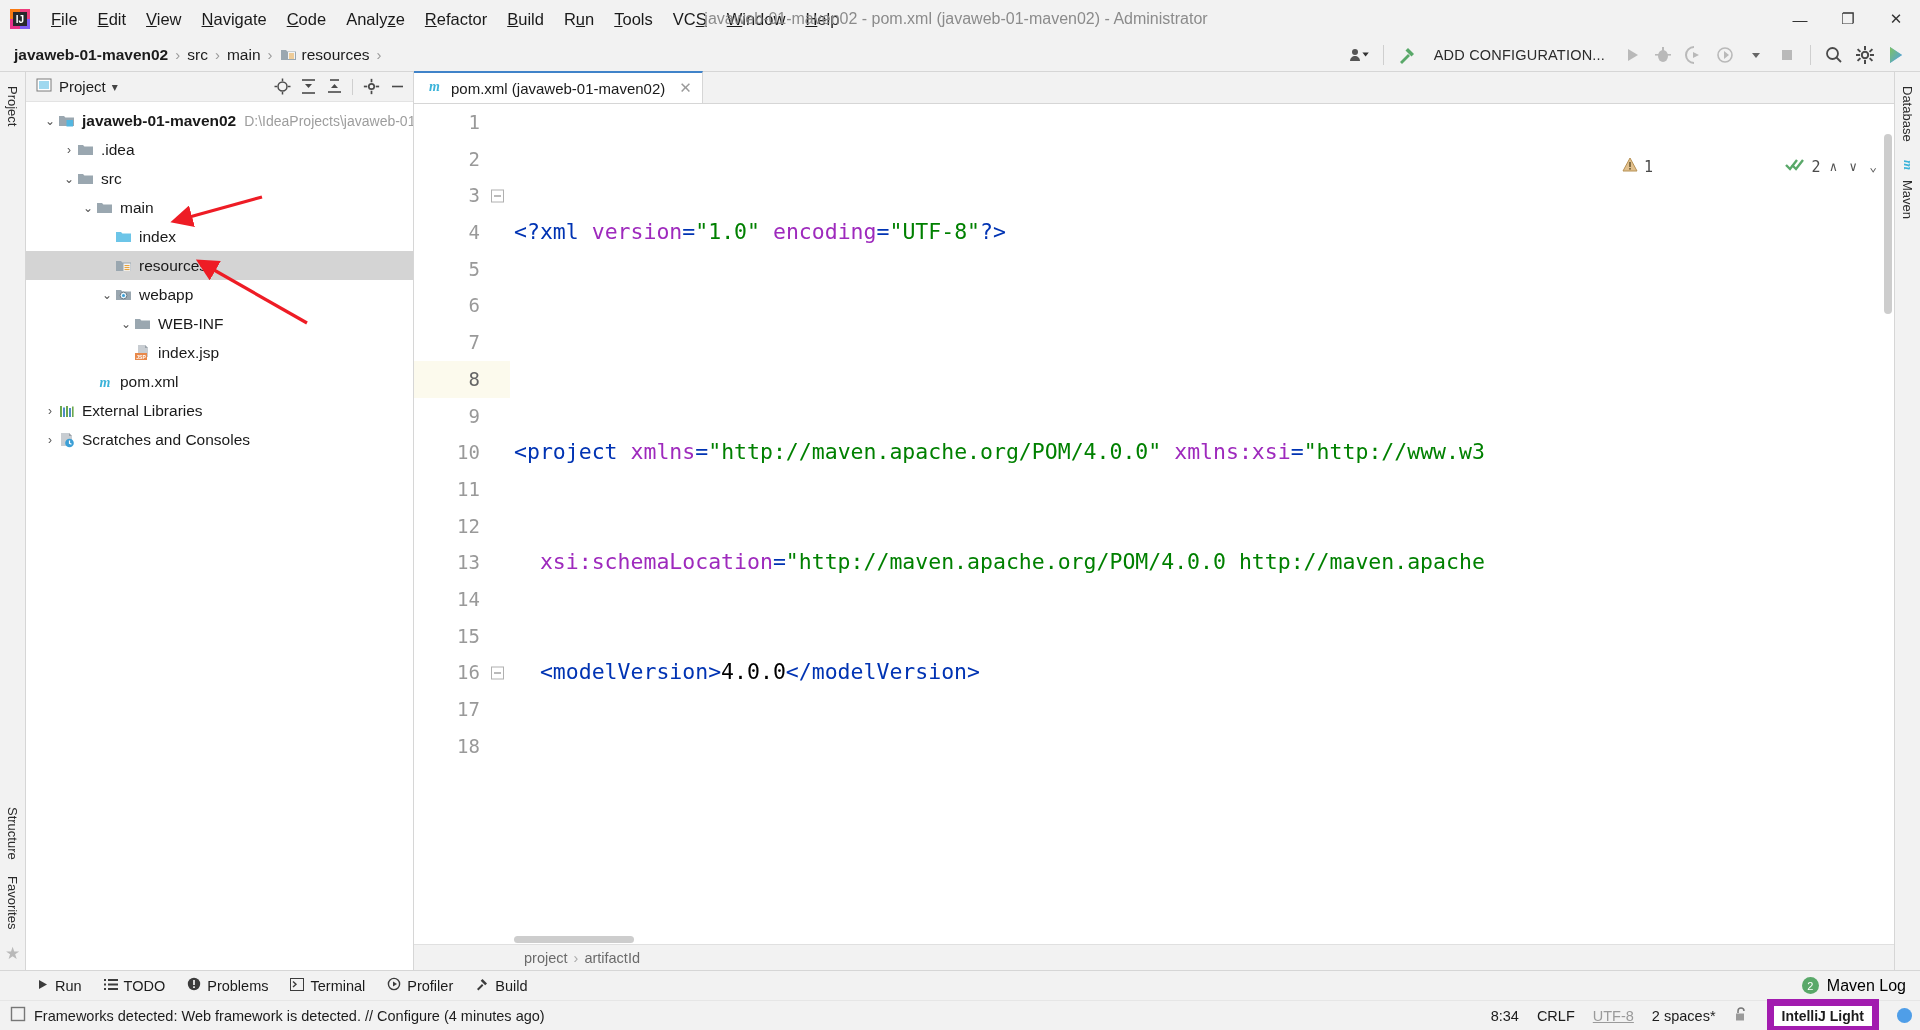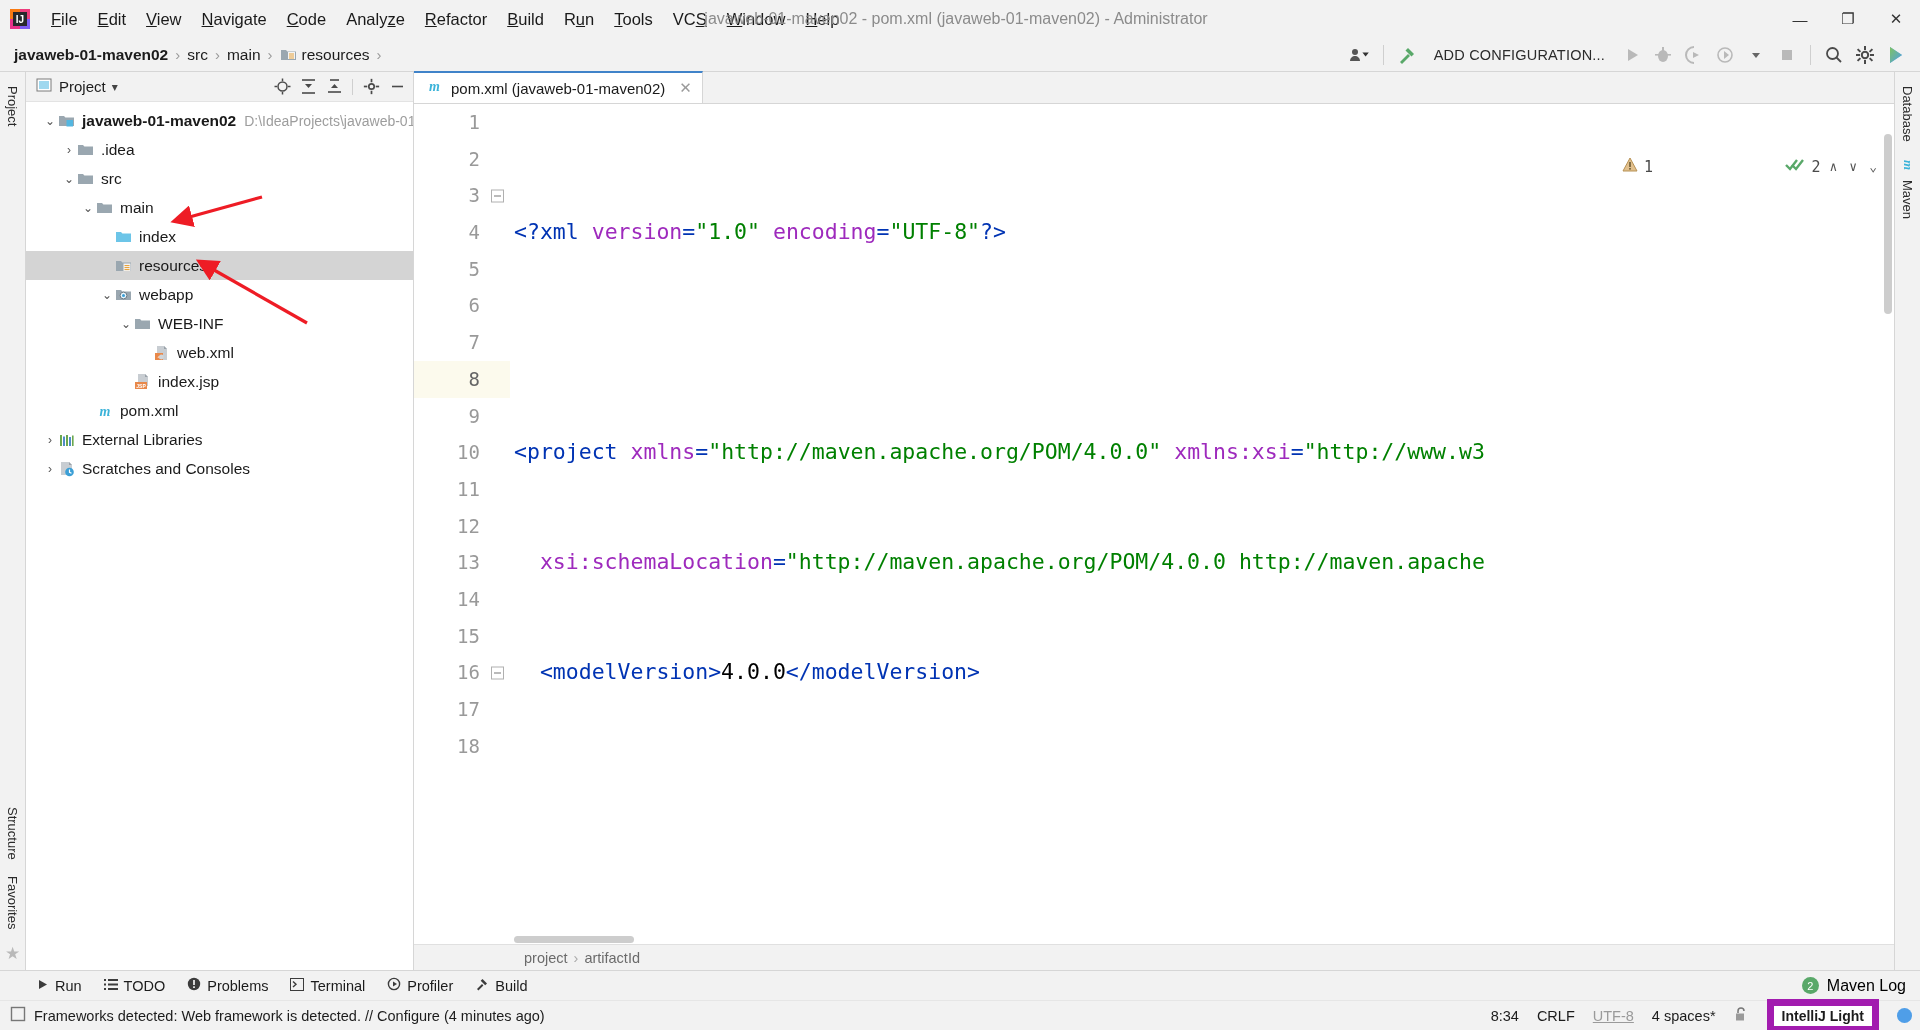--- a/index.html
+++ b/index.html
@@ -449,33 +449,20 @@
             <span class="tlabel">webapp</span>
           </div>
           <div class="trow" style="padding-left: 92px;">
             <span class="twist">⌄</span>
             <span class="ticon">
               <svg width="18" height="16" viewBox="0 0 18 16">
                 <path d="M1 3h5l1.4 1.6H16V13H1z" fill="#9aa7b0"></path>
               </svg>
             </span>
             <span class="tlabel">WEB-INF</span>
-          </div>
-          <div class="trow" style="padding-left: 111px;">
-            <span class="twist"></span>
-            <span class="ticon">
-              <svg width="18" height="16" viewBox="0 0 18 16">
-                <path d="M4 1h7l3 3v11H4z" fill="#c8cdd2"></path>
-                <path d="M11 1l3 3h-3z" fill="#9aa2a9"></path>
-                <rect x="2" y="8" width="8" height="7" fill="#e8884a"></rect>
-                <text x="4.4" y="13.6" font-size="5.5" fill="#fff" font-family="Liberation Sans, sans-serif">&lt;</text>
-                <circle cx="8.4" cy="12" r="2.4" fill="#cfd6db"></circle>
-              </svg>
-            </span>
-            <span class="tlabel">web.xml</span>
           </div>
           <div class="trow" style="padding-left: 92px;">
             <span class="twist"></span>
             <span class="ticon">
               <svg width="18" height="16" viewBox="0 0 18 16">
                 <path d="M4 0h7l3 3v9H4z" fill="#c8cdd2"></path>
                 <path d="M11 0l3 3h-3z" fill="#9aa2a9"></path>
                 <rect x="1" y="8" width="12" height="7" fill="#e8884a"></rect>
                 <text x="7" y="13.5" font-size="5" fill="#fff" text-anchor="middle" font-family="Liberation Sans, sans-serif" font-weight="bold">JSP</text>
               </svg>
@@ -680,21 +667,21 @@
     <span>
       <svg width="16" height="16" viewBox="0 0 16 16">
           <rect x="1.5" y="1.5" width="13" height="13" fill="none" stroke="#777" stroke-width="1.4"></rect>
         </svg>
     </span>
     <span>Frameworks detected: Web framework is detected. // Configure (4 minutes ago)</span>
     <div class="sb-right">
       <span>8:34</span>
       <span>CRLF</span>
       <span class="sb-dim">UTF-8</span>
-      <span>4 spaces*</span>
+      <span>2 spaces*</span>
       <span>
         <svg width="15" height="16" viewBox="0 0 15 16">
             <path d="M4 7V5a3 3 0 0 1 6 0" fill="none" stroke="#777" stroke-width="1.5"></path>
             <rect x="2" y="7.5" width="8" height="7" fill="#9a9a9a"></rect>
           </svg>
       </span>
       <span class="theme-chip">IntelliJ Light</span>
       <span class="blue-dot"></span>
     </div>
   </div>

